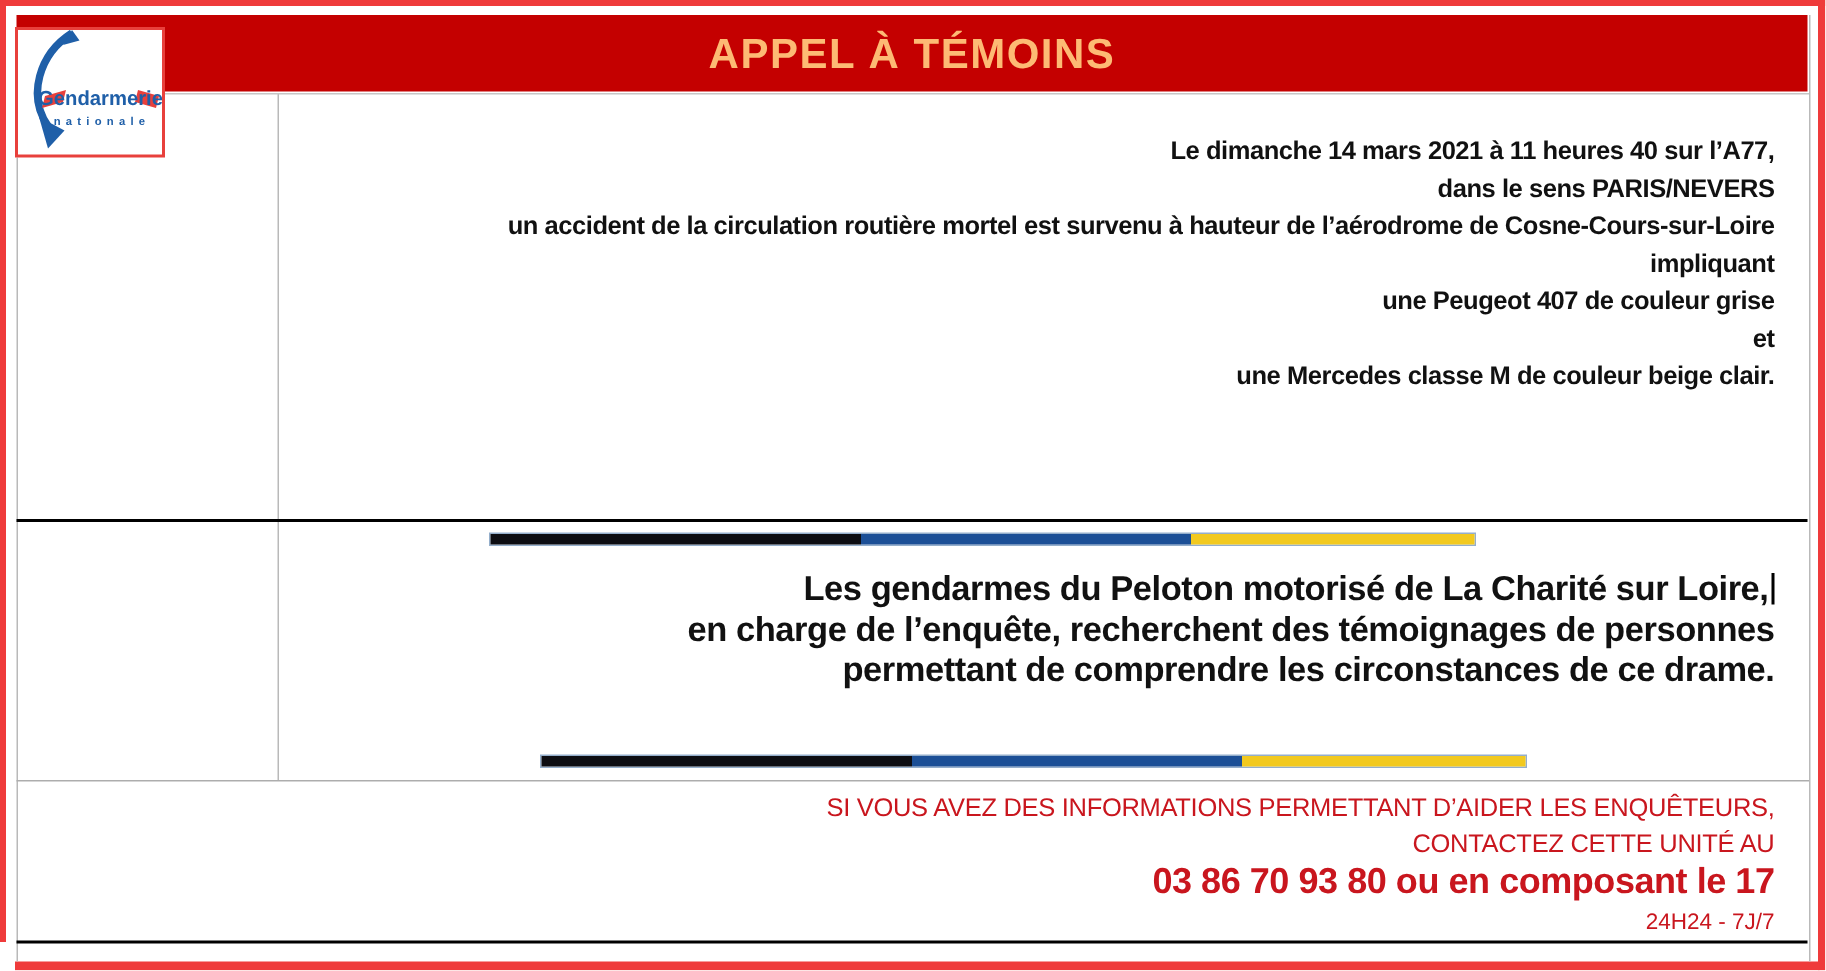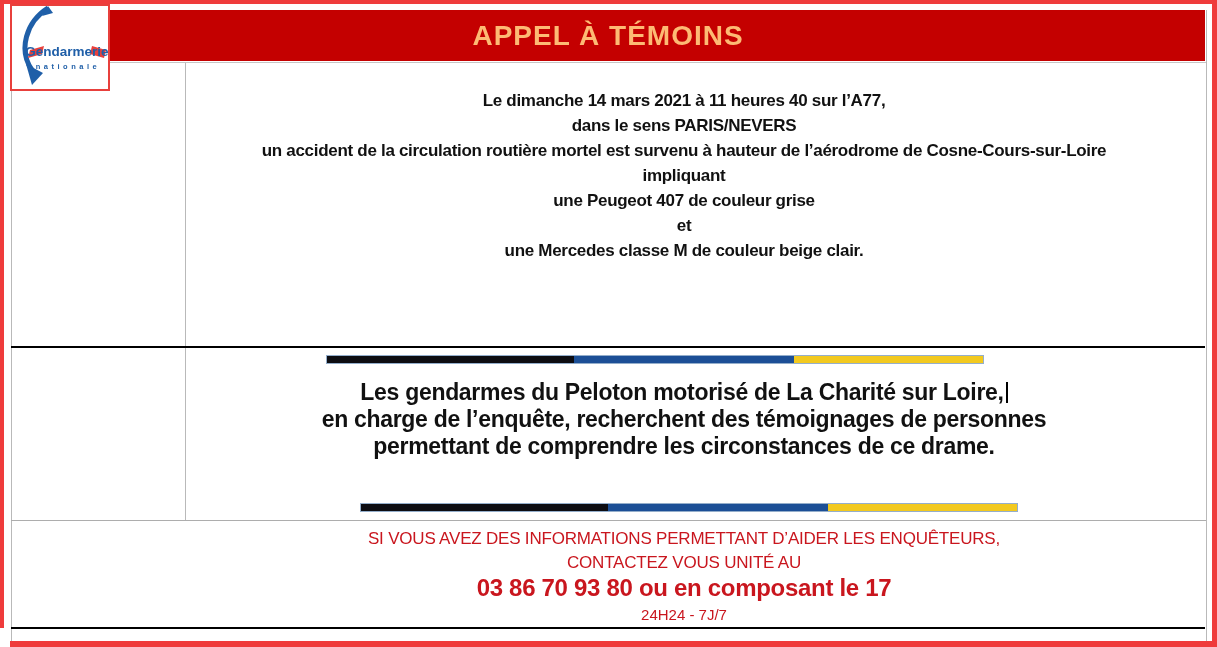--- a/index.html
+++ b/index.html
@@ -24,25 +24,25 @@
   .h-lower{left:11px;top:520px;width:1195px;background:#ADADAD;}
   .h-bottom{left:11px;top:627px;width:1194px;}
   
   .banner{
     position:absolute;left:11px;top:10px;width:1194px;height:51px;background:#C40000;
     display:flex;align-items:center;justify-content:center;
   }
   .banner span{color:#fdba74;font-size:28px;font-weight:bold;letter-spacing:1px;}
   
   .logo-box{
-    position:absolute;left:10px;top:4px;width:100px;height:87px;background:#fff;
+    position:absolute;left:10px;top:18px;width:100px;height:87px;background:#fff;
     border:2px solid #E8403C;box-sizing:border-box;z-index:5;
   }
   
-  .txt{position:absolute;left:185px;width:998px;text-align:center;color:#111;}
+  .txt{position:absolute;left:185px;width:998px;text-align:right;color:#111;}
   .incident{top:88px;font-size:17px;font-weight:bold;line-height:25px;letter-spacing:-0.3px;}
   .investigation{top:379px;font-size:23px;font-weight:bold;line-height:27px;letter-spacing:-0.3px;}
   .caret{display:inline-block;width:2px;height:21px;background:#000;margin-left:2px;vertical-align:-3px;}
   
   .flagbar{position:absolute;height:7px;border:1px solid #94AECB;display:flex;}
   .flagbar .seg-black{width:247px;background:#0D0D12;}
   .flagbar .seg-blue{width:220px;background:#1C4F96;}
   .flagbar .seg-yellow{width:189px;background:#F2C91F;}
   .flagbar-1{left:326px;top:355px;}
   .flagbar-2{left:360px;top:503px;}
@@ -109,21 +109,21 @@
   </div>
 
   <div class="flagbar flagbar-2">
     <div class="seg-black"></div>
     <div class="seg-blue"></div>
     <div class="seg-yellow"></div>
   </div>
 
   <div class="txt contact-lines">
     <p>SI VOUS AVEZ DES INFORMATIONS PERMETTANT D’AIDER LES ENQUÊTEURS,</p>
-    <p>CONTACTEZ VOUS UNITÉ AU</p>
+    <p>CONTACTEZ CETTE UNITÉ AU</p>
   </div>
   <div class="txt contact-phone">
     <p>03 86 70 93 80 ou en composant le 17</p>
   </div>
   <div class="txt contact-hours">
     <p>24H24 - 7J/7</p>
   </div>
 
 </div>
 

